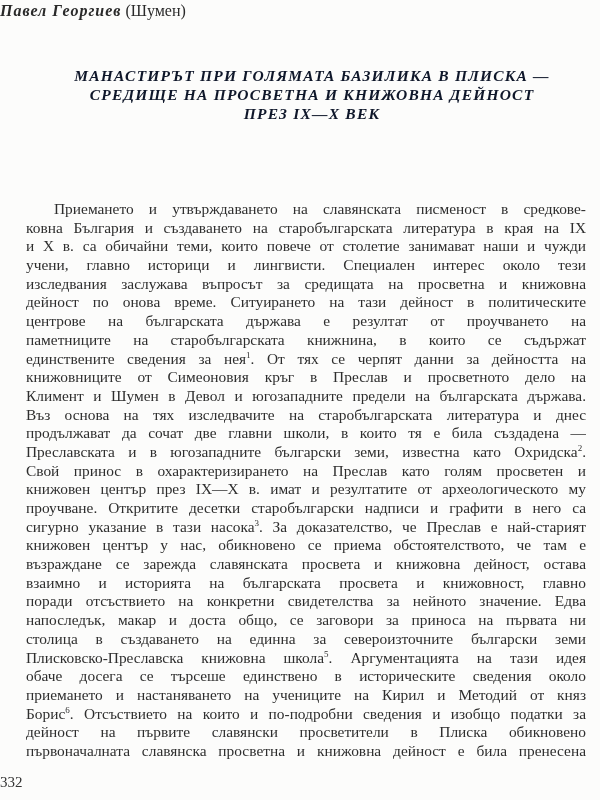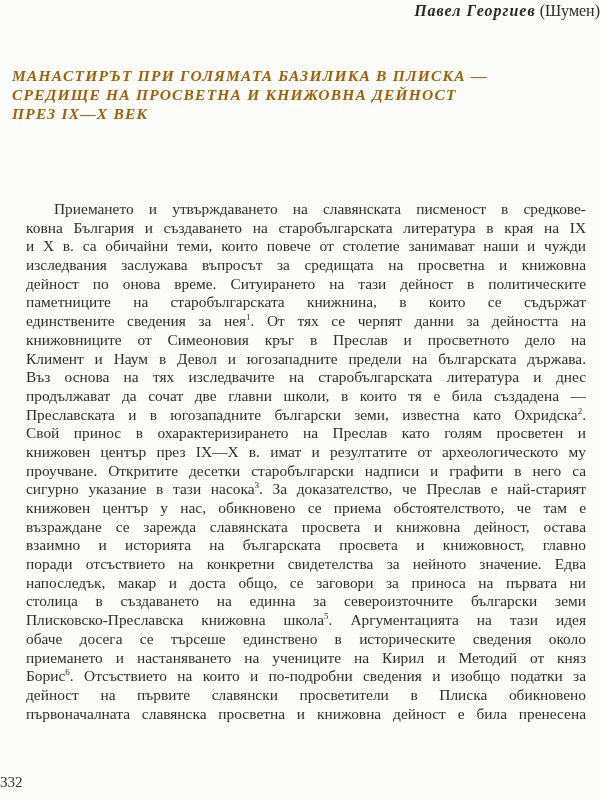--- a/index.html
+++ b/index.html
@@ -5,28 +5,28 @@
   html, body { margin: 0; padding: 0; }
   body {
     width: 600px; height: 800px; overflow: hidden;
     background: #fcfcfb;
     color: #2a2a2a;
     font-family: "Liberation Serif", "DejaVu Serif", serif;
     position: relative;
   }
   .author {
     position: absolute; top: 0; left: 0; width: 600px;
-    text-align: right; font-size: 16px; line-height: 22px;
+    text-align: left; font-size: 16px; line-height: 22px;
   }
   .author .name { font-style: italic; font-weight: bold; letter-spacing: 1px; }
   .title {
-    position: absolute; top: 66px; left: 12px; width: 560px;
-    text-align: left; font-style: italic; font-weight: bold;
+    position: absolute; top: 66px; left: 32px; width: 560px;
+    text-align: center; font-style: italic; font-weight: bold;
     font-size: 15.5px; line-height: 19px; letter-spacing: 1.2px;
-    color: #a16207;
+    color: #0f172a;
   }
   .title div { white-space: nowrap; }
   .body-text {
     position: absolute; top: 200px; left: 26px; width: 560px;
     font-size: 15.4px; line-height: 18.7px; color: #2e2e2e;
   }
   .line {
     display: block; white-space: nowrap;
     text-align: justify; text-align-last: justify;
     height: 18.7px; overflow: visible;
@@ -50,26 +50,28 @@
 <div class="title">
   <div>МАНАСТИРЪТ ПРИ ГОЛЯМАТА БАЗИЛИКА В ПЛИСКА —</div>
   <div>СРЕДИЩЕ НА ПРОСВЕТНА И КНИЖОВНА ДЕЙНОСТ</div>
   <div>ПРЕЗ IX—X ВЕК</div>
 </div>
 
 <div class="body-text" id="body-text">
     <span class="line indent"><span>Приемането и утвърждаването на славянската писменост в средкове-</span></span>
     <span class="line"><span>ковна България и създаването на старобългарската литература в края на IX</span></span>
     <span class="line"><span>и X в. са обичайни теми, които повече от столетие занимават наши и чужди</span></span>
+    <span class="line"><span>учени, главно историци и лингвисти. Специален интерес около тези</span></span>
     <span class="line"><span>изследвания заслужава въпросът за средищата на просветна и книжовна</span></span>
     <span class="line"><span>дейност по онова време. Ситуирането на тази дейност в политическите</span></span>
+    <span class="line"><span>центрове на българската държава е резултат от проучването на</span></span>
     <span class="line"><span>паметниците на старобългарската книжнина, в които се съдържат</span></span>
     <span class="line"><span>единствените сведения за нея</span><sup>1</sup><span>. От тях се черпят данни за дейността на</span></span>
     <span class="line"><span>книжовниците от Симеоновия кръг в Преслав и просветното дело на</span></span>
-    <span class="line"><span>Климент и Наум в Девол и югозападните предели на българската държава.</span></span>
+    <span class="line"><span>Климент и Шумен в Девол и югозападните предели на българската държава.</span></span>
     <span class="line"><span>Въз основа на тях изследвачите на старобългарската литература и днес</span></span>
     <span class="line"><span>продължават да сочат две главни школи, в които тя е била създадена —</span></span>
     <span class="line"><span>Преславската и в югозападните български земи, известна като Охридска</span><sup>2</sup><span>.</span></span>
     <span class="line"><span>Свой принос в охарактеризирането на Преслав като голям просветен и</span></span>
     <span class="line"><span>книжовен център през IX—X в. имат и резултатите от археологическото му</span></span>
     <span class="line"><span>проучване. Откритите десетки старобългарски надписи и графити в него са</span></span>
     <span class="line"><span>сигурно указание в тази насока</span><sup>3</sup><span>. За доказателство, че Преслав е най-старият</span></span>
     <span class="line"><span>книжовен център у нас, обикновено се приема обстоятелството, че там е</span></span>
     <span class="line"><span>възраждане се зарежда славянската просвета и книжовна дейност, остава</span></span>
     <span class="line"><span>взаимно и историята на българската просвета и книжовност, главно</span></span>

